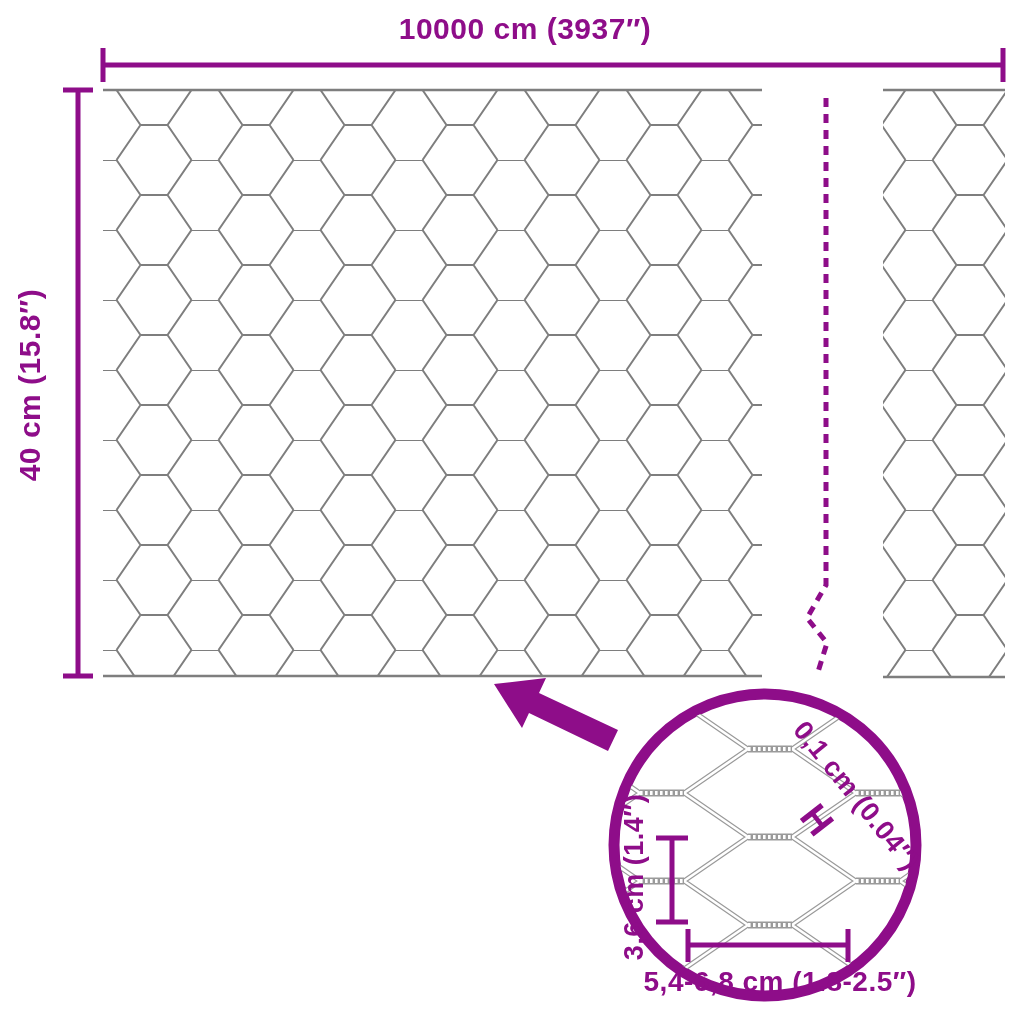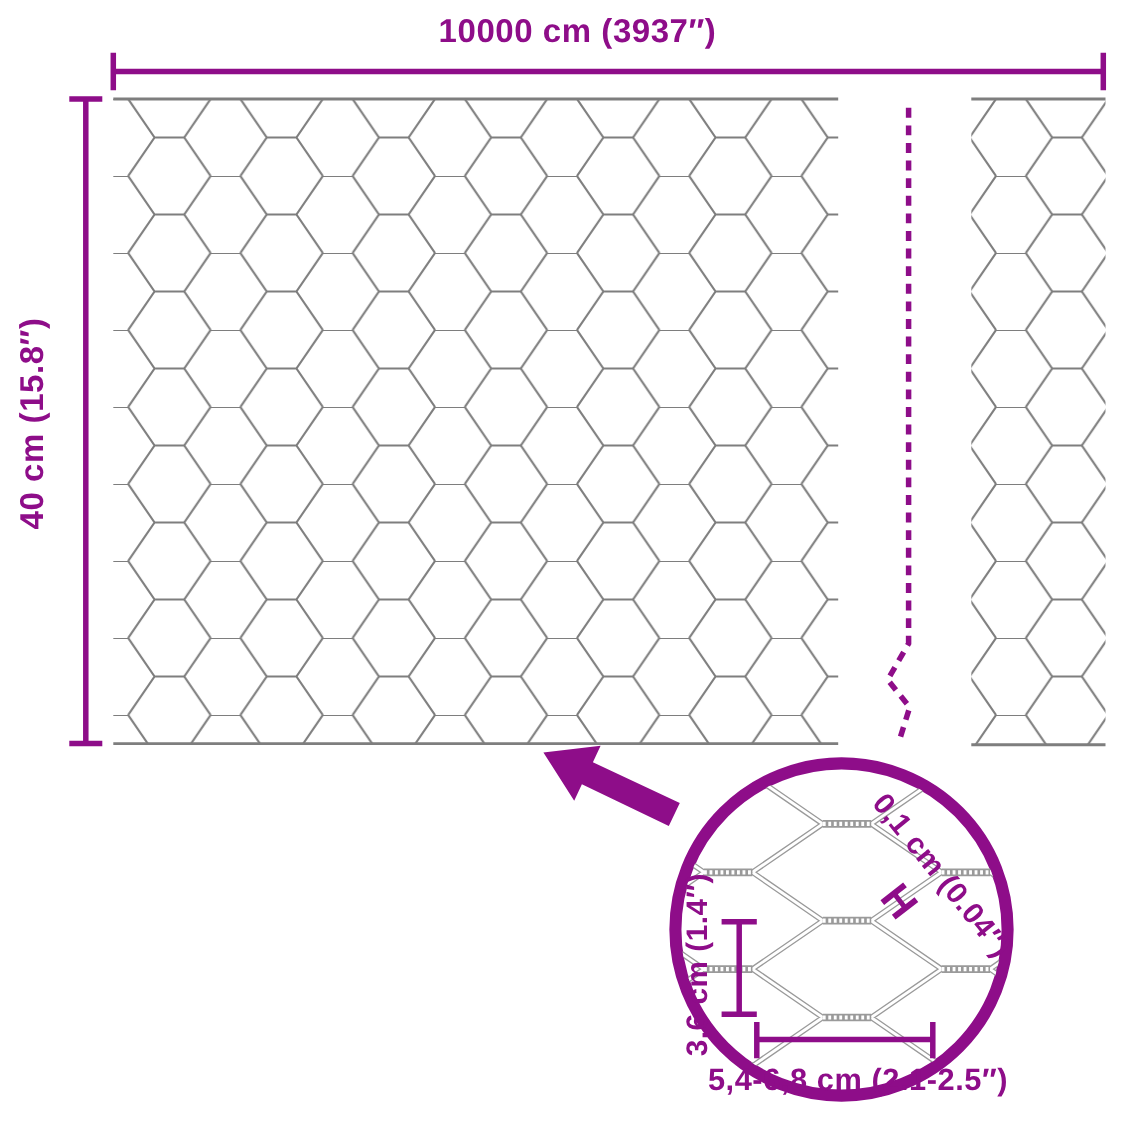--- a/index.html
+++ b/index.html
@@ -106,14 +106,14 @@
   <div class="dim-label fs-top" style="left:525px;top:29px;">10000 cm (3937″)</div>
 
   <div class="dim-label rot-ccw fs-left" style="left:30px;top:385px;">40 cm (15.8″)</div>
 
   <div class="dim-label rot-wire fs-detail" style="left:856px;top:796px;">0,1 cm (0.04″)</div>
 
   <div class="dim-label rot-gauge fs-gauge" style="left:817px;top:820px;">H</div>
 
   <div class="dim-label rot-ccw fs-detail" style="left:634px;top:877px;">3,6 cm (1.4″)</div>
 
-  <div class="dim-label fs-detail-w" style="left:780px;top:982px;">5,4-6,8 cm (2.1-2.5″)</div>
+  <div class="dim-label fs-detail-w" style="left:780px;top:982px;">5,4-6,8 cm (1.8-2.5″)</div>
 </div>
 
 </body></html>

